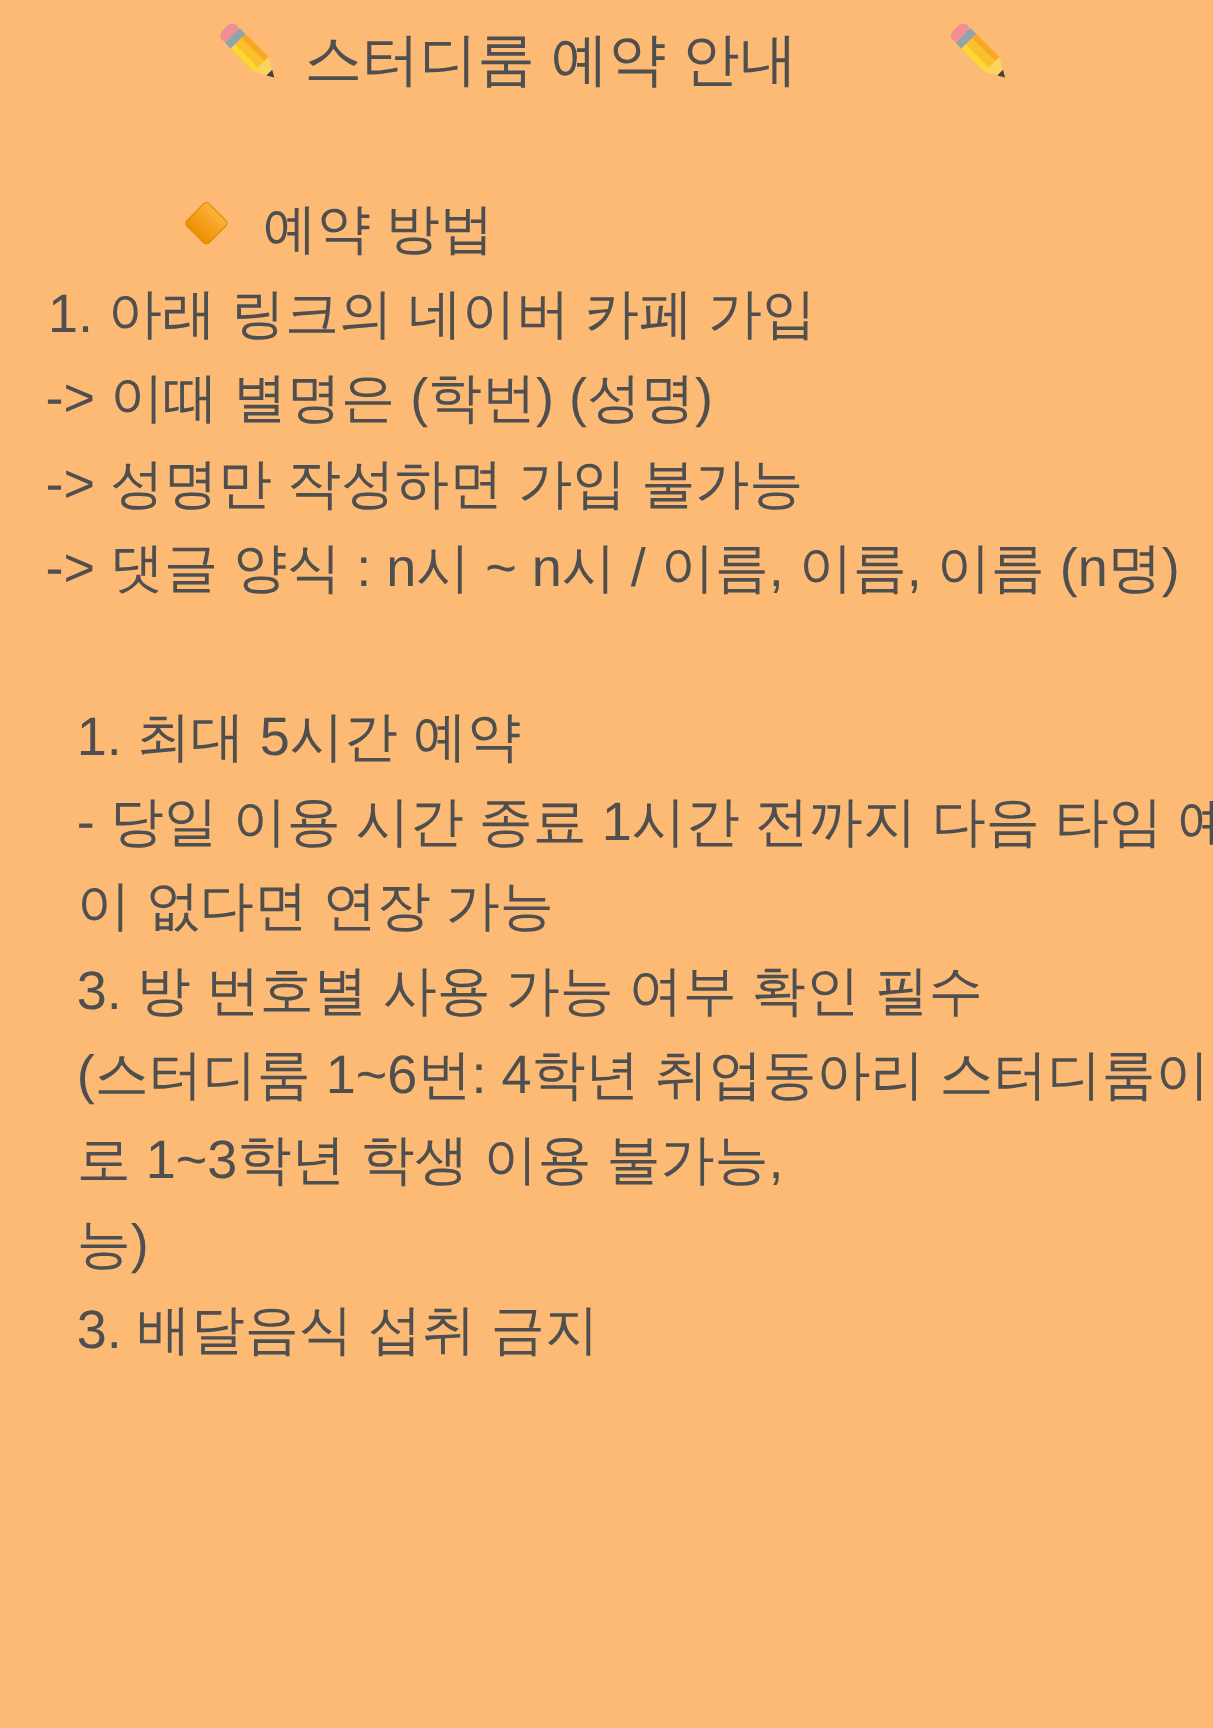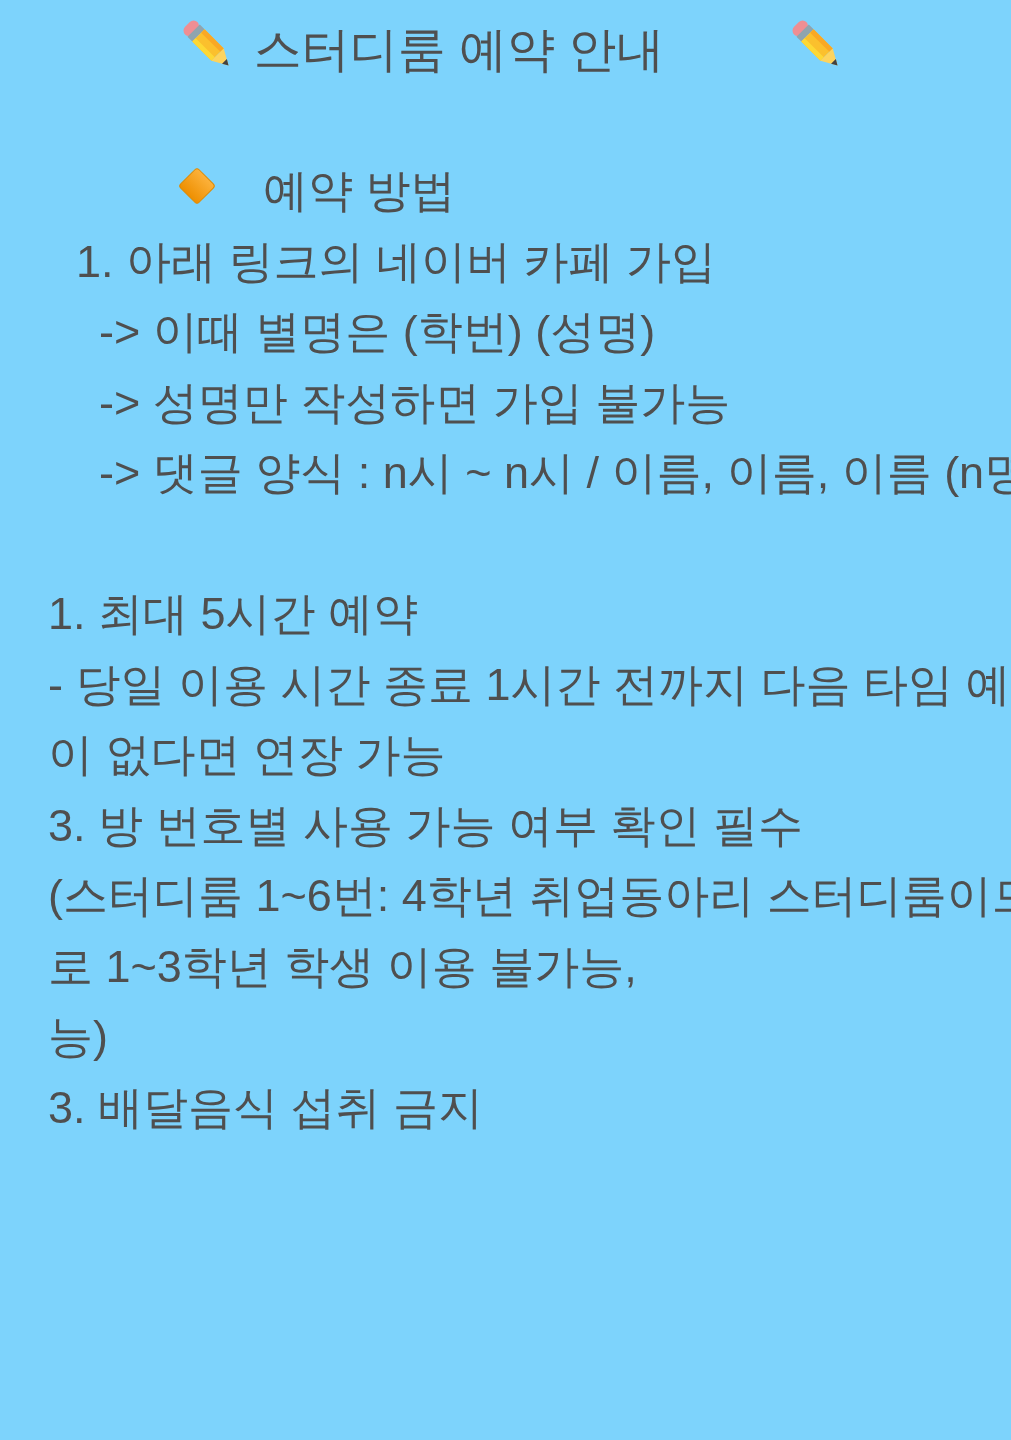--- a/index.html
+++ b/index.html
@@ -1,40 +1,40 @@
 <!DOCTYPE html>
 <html><head>
 <meta charset="utf-8">
 <style>
   html, body { margin: 0; padding: 0; background: #ffffff; }
   .page {
     position: relative;
     width: 1011px;
     height: 1440px;
-    background: #7dd3fc;
+    background: #fdba74;
     overflow: hidden;
     font-family: "Liberation Sans", "DejaVu Sans", sans-serif;
     color: #4f4f4f;
     font-size: 45px;
   }
   .content { padding-top: 15px; }
   .line {
     height: 70.5px;
     display: flex;
     align-items: center;
     white-space: pre;
   }
   .blank { height: 70.5px; }
   .title-line { font-size: 48px; padding-left: 70px; }
   .title-line .title-text { margin: 0 15px; }
-  .header-line { padding-left: 75px; gap: 19px; }
+  .header-line { padding-left: 50px; }
   .header-line .heading-label { margin-left: 25px; }
-  .indent-num   { padding-left: 76px; }   
-  .indent-arrow { padding-left: 99px; text-align: right; }   
-  .indent-body  { padding-left: 48px; text-align: center; }   
+  .indent-num   { padding-left: 40px; }   
+  .indent-arrow { padding-left: 38px; text-align: right; }   
+  .indent-body  { padding-left: 64px; text-align: center; }   
   .icon { flex: 0 0 auto; display: block; }
 </style>
 </head>
 <body>
 
 <div class="page">
   <div class="content">
 
     <div class="line title-line">
       <span class="icon">

